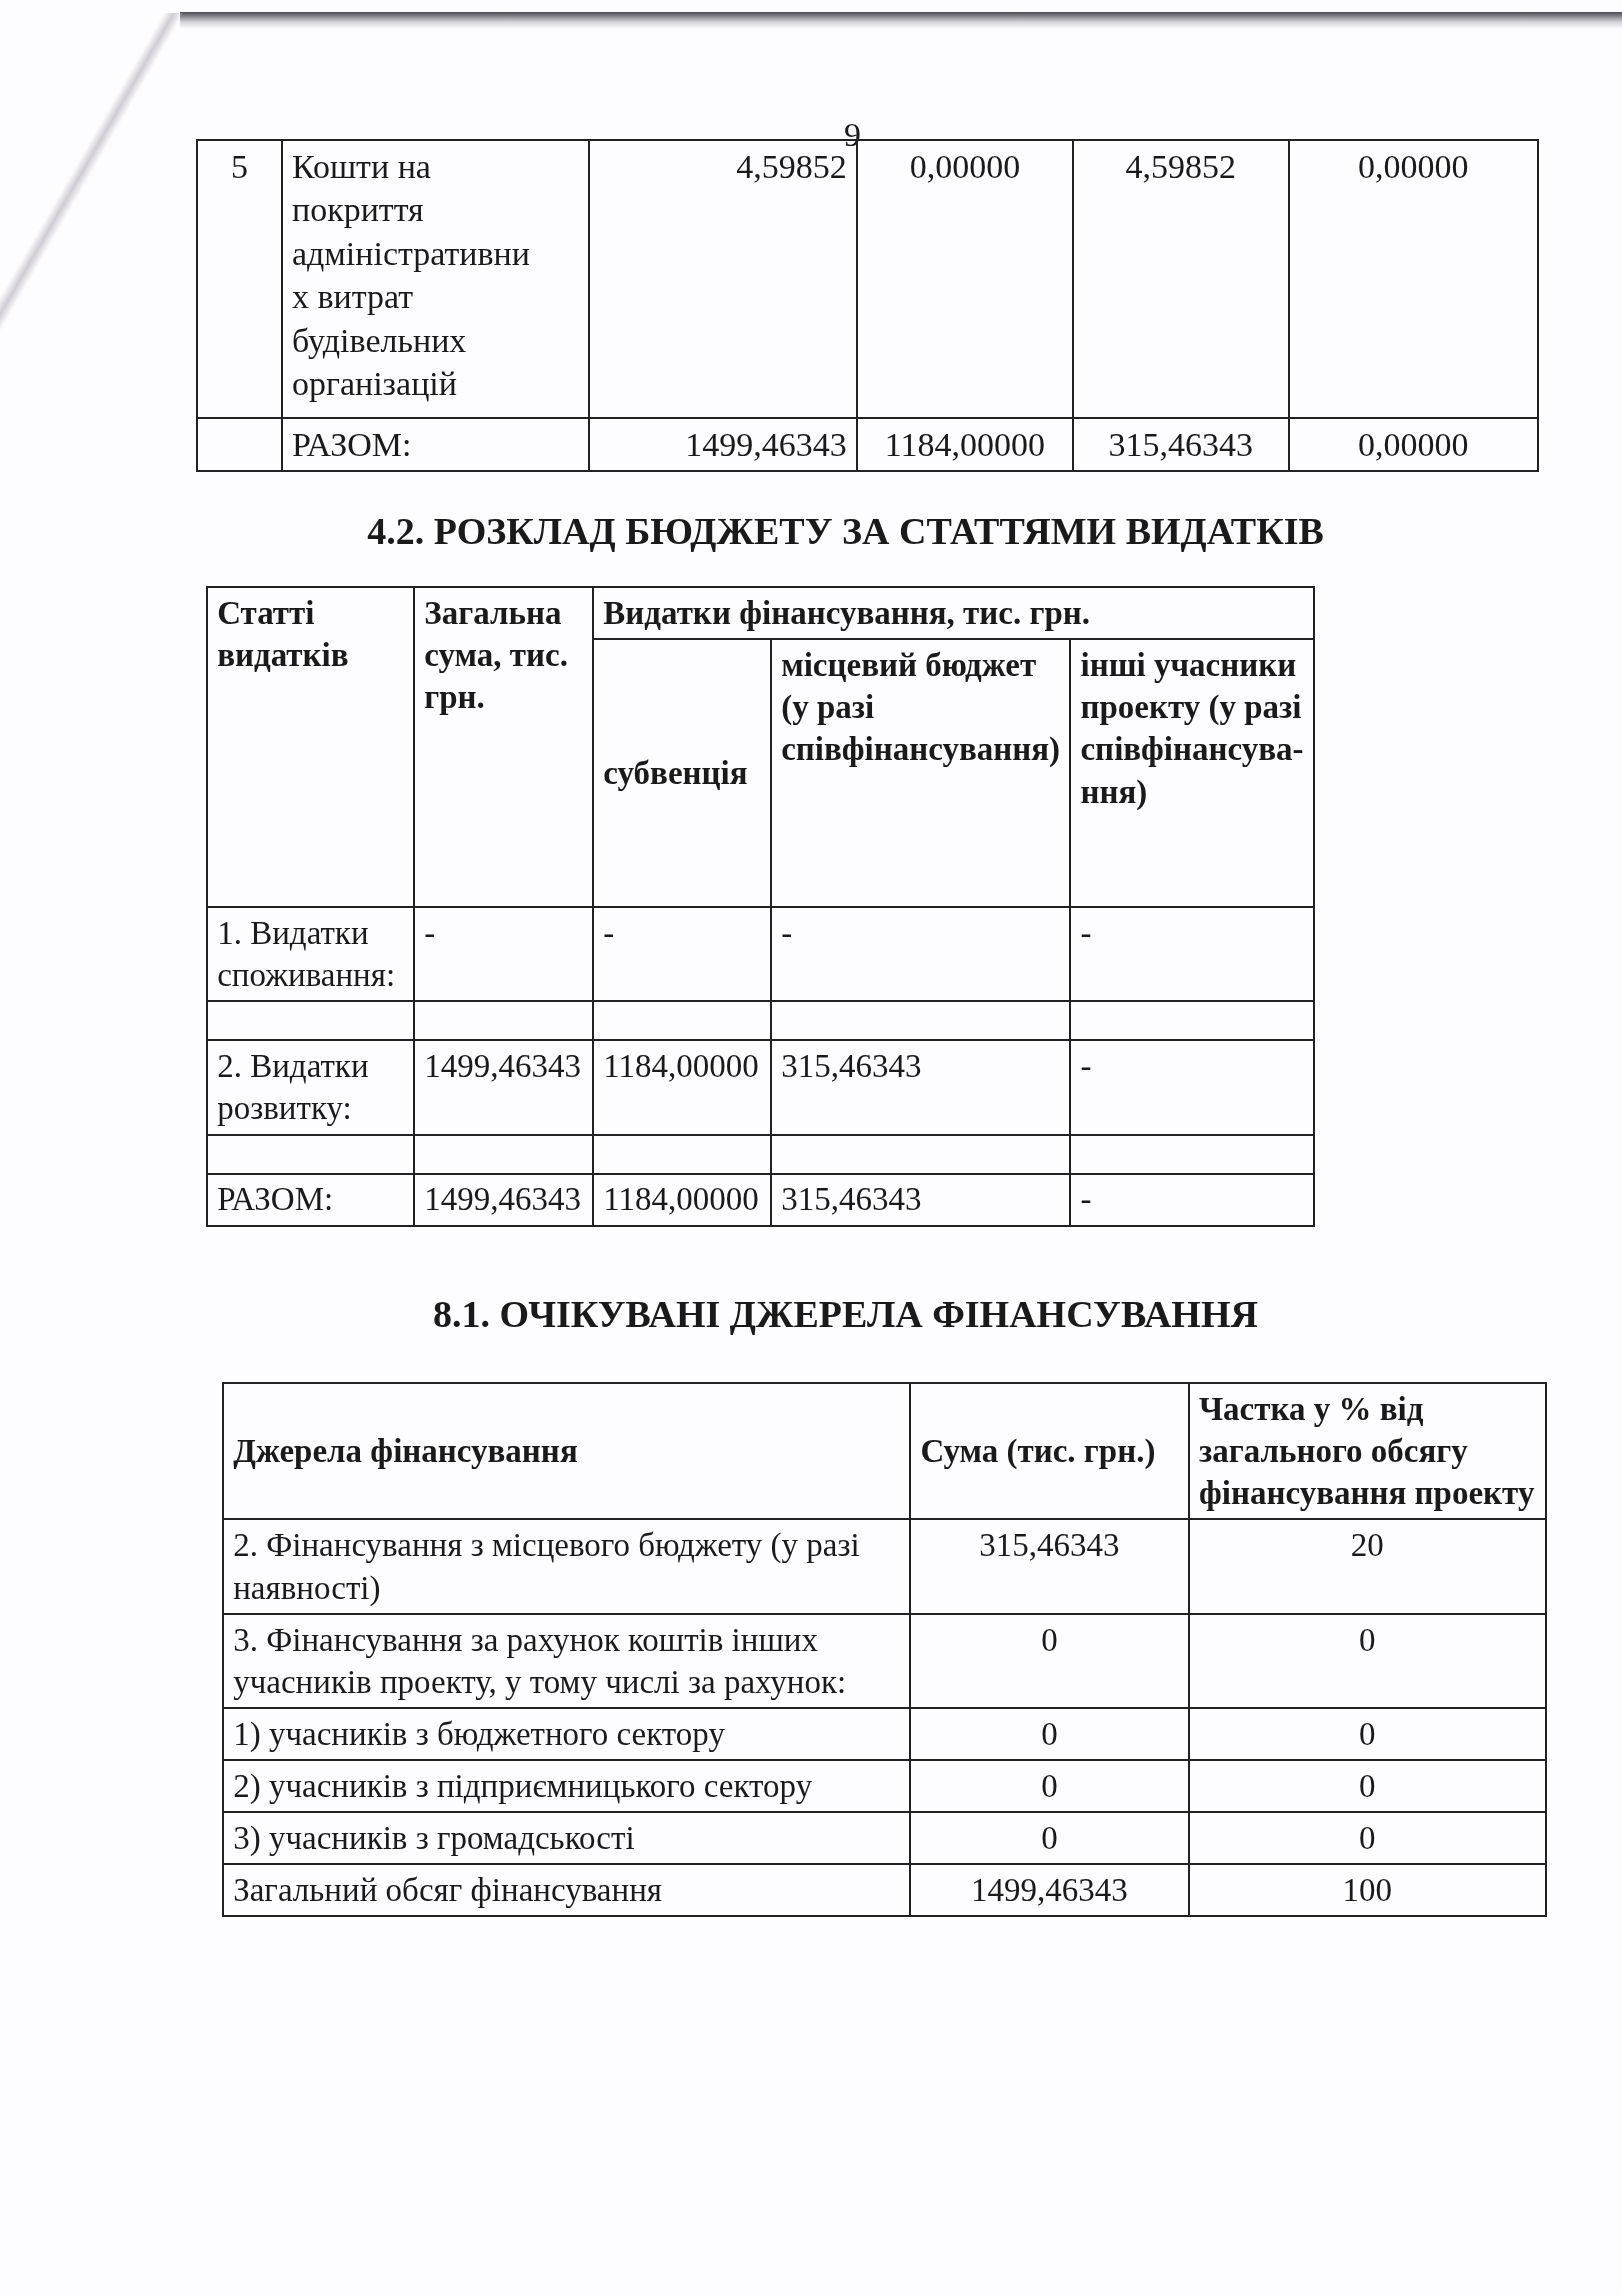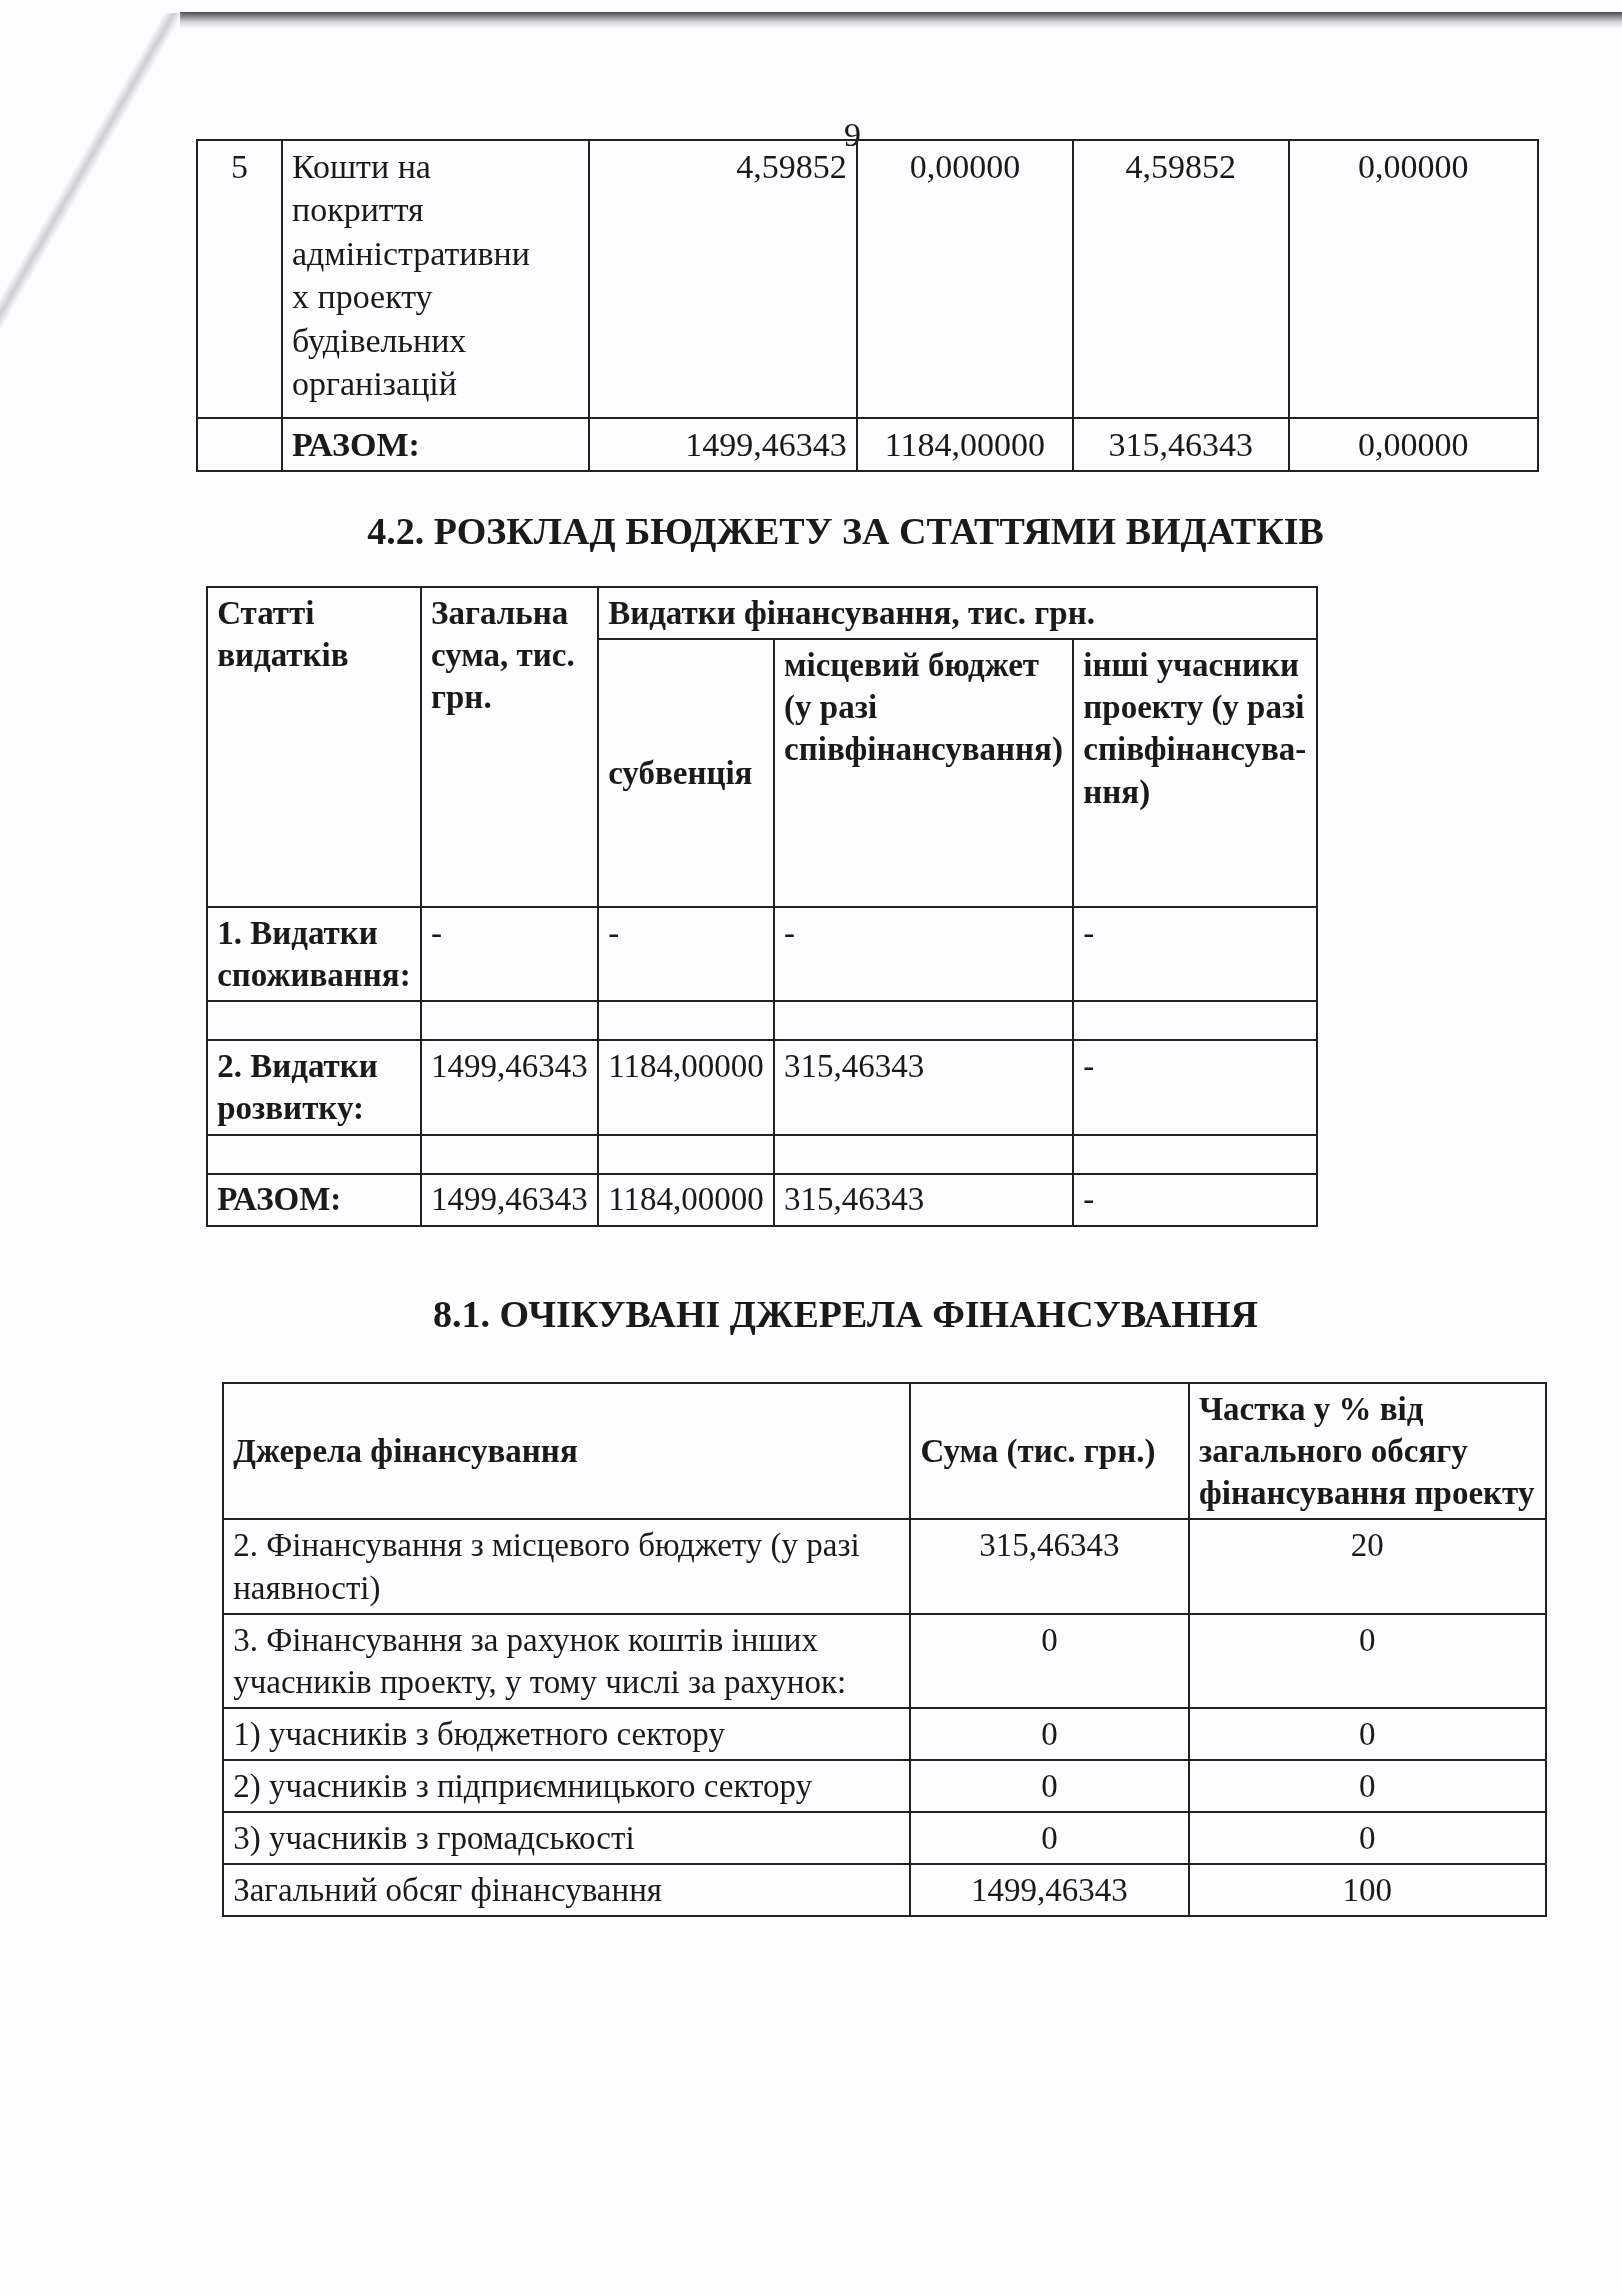--- a/index.html
+++ b/index.html
@@ -9,21 +9,21 @@
   .fold-top { position:absolute; left:180px; top:11.8px; width:1443px; height:17px;
               background:linear-gradient(#4a4a52,#d8d6dc 60%,transparent); }
   .fold-diag { position:absolute; left:19.6px; top:13px; width:19.6px; height:353px;
                background:linear-gradient(90deg,transparent,#cfcdd4,transparent);
                transform:skewX(-30deg); transform-origin:top left; left:164px; }
   .page-num { position:absolute; left:844px; top:116px; font-size:34px; }
   table { border-collapse:collapse; position:absolute; }
   td, th { border:2px solid #222; vertical-align:top; font-size:33px; line-height:1.28; padding:3.9px 9.2px; }
   th { font-weight:bold; text-align:left; }
   .num { text-align:center; }
-  .bold { font-weight:bold; }
+  .bold { font-weight:normal; }
   .section-title { position:absolute; font-weight:bold; font-size:38px; left:0; width:1623px; text-align:center;padding-left:34px; }
   #t1 { left:196px; top:139px; width:1343px; }
   #t1 td { font-size:34px; }
   #t2 { left:206px; top:586px; width:1109px; }
   #t3 { left:222px; top:1382px; width:1325px; }
   #t3 td { font-size:33px; }
   .dash { text-align:left; }
 </style>
 </head>
 <body>
@@ -44,21 +44,21 @@
       <col style="width:216px">
       <col style="width:250px">
     </colgroup>
   <tbody>
       <tr style="height:278px">
     <td class="num">5</td>
     <td>
       <div>Кошти на</div>
       <div>покриття</div>
       <div>адміністративни</div>
-      <div>х проекту</div>
+      <div>х витрат</div>
       <div>будівельних</div>
       <div>організацій</div>
     </td>
     <td class="num" style="text-align:right">4,59852</td>
     <td class="num">0,00000</td>
     <td class="num">4,59852</td>
     <td class="num">0,00000</td>
   </tr>
   <tr>
     <td></td>

